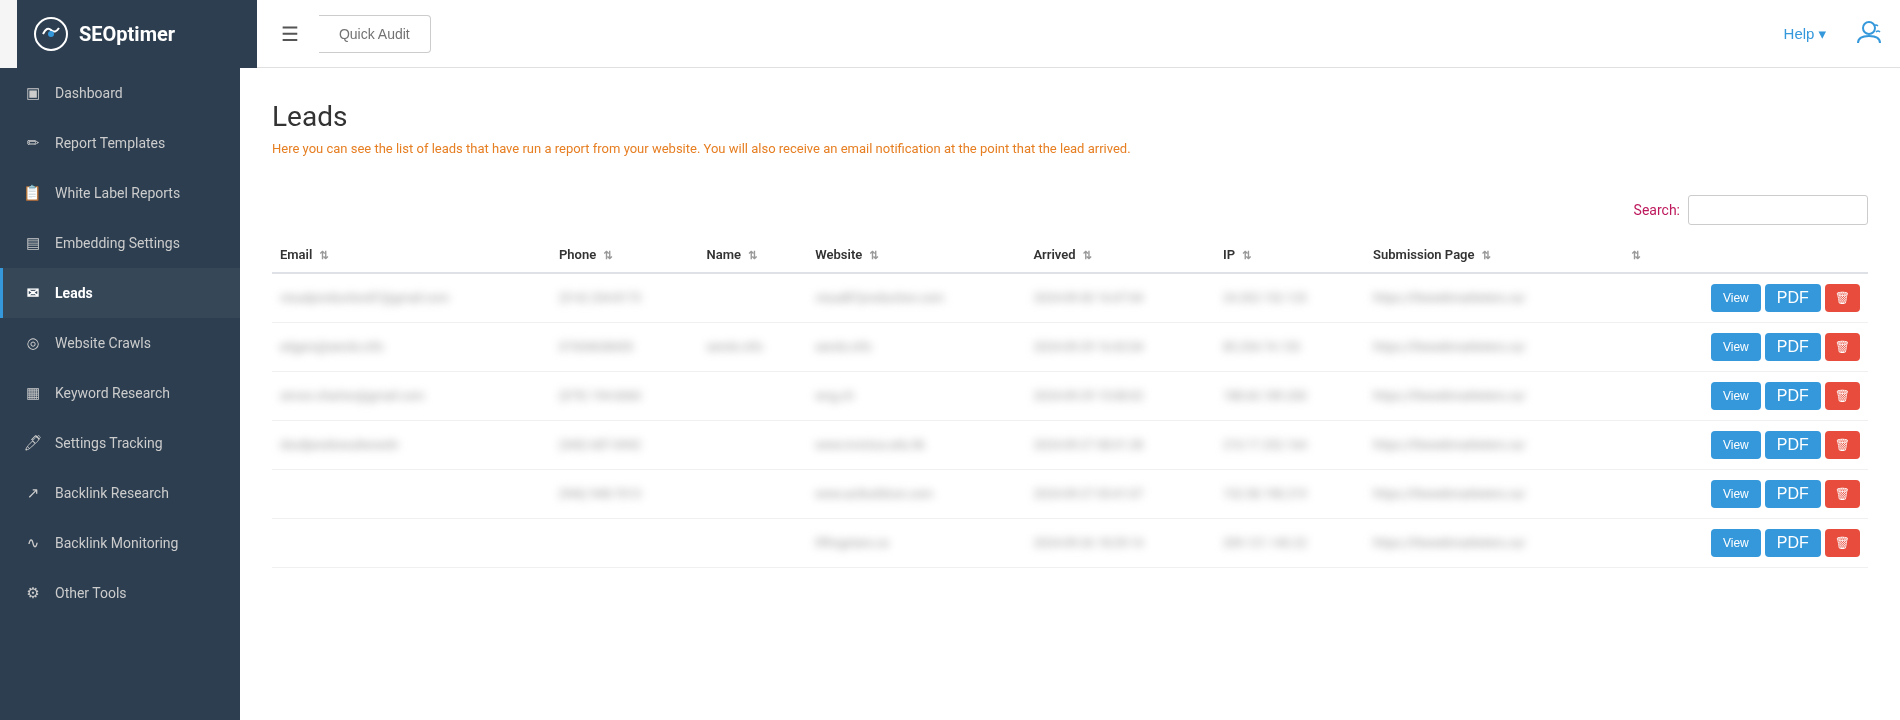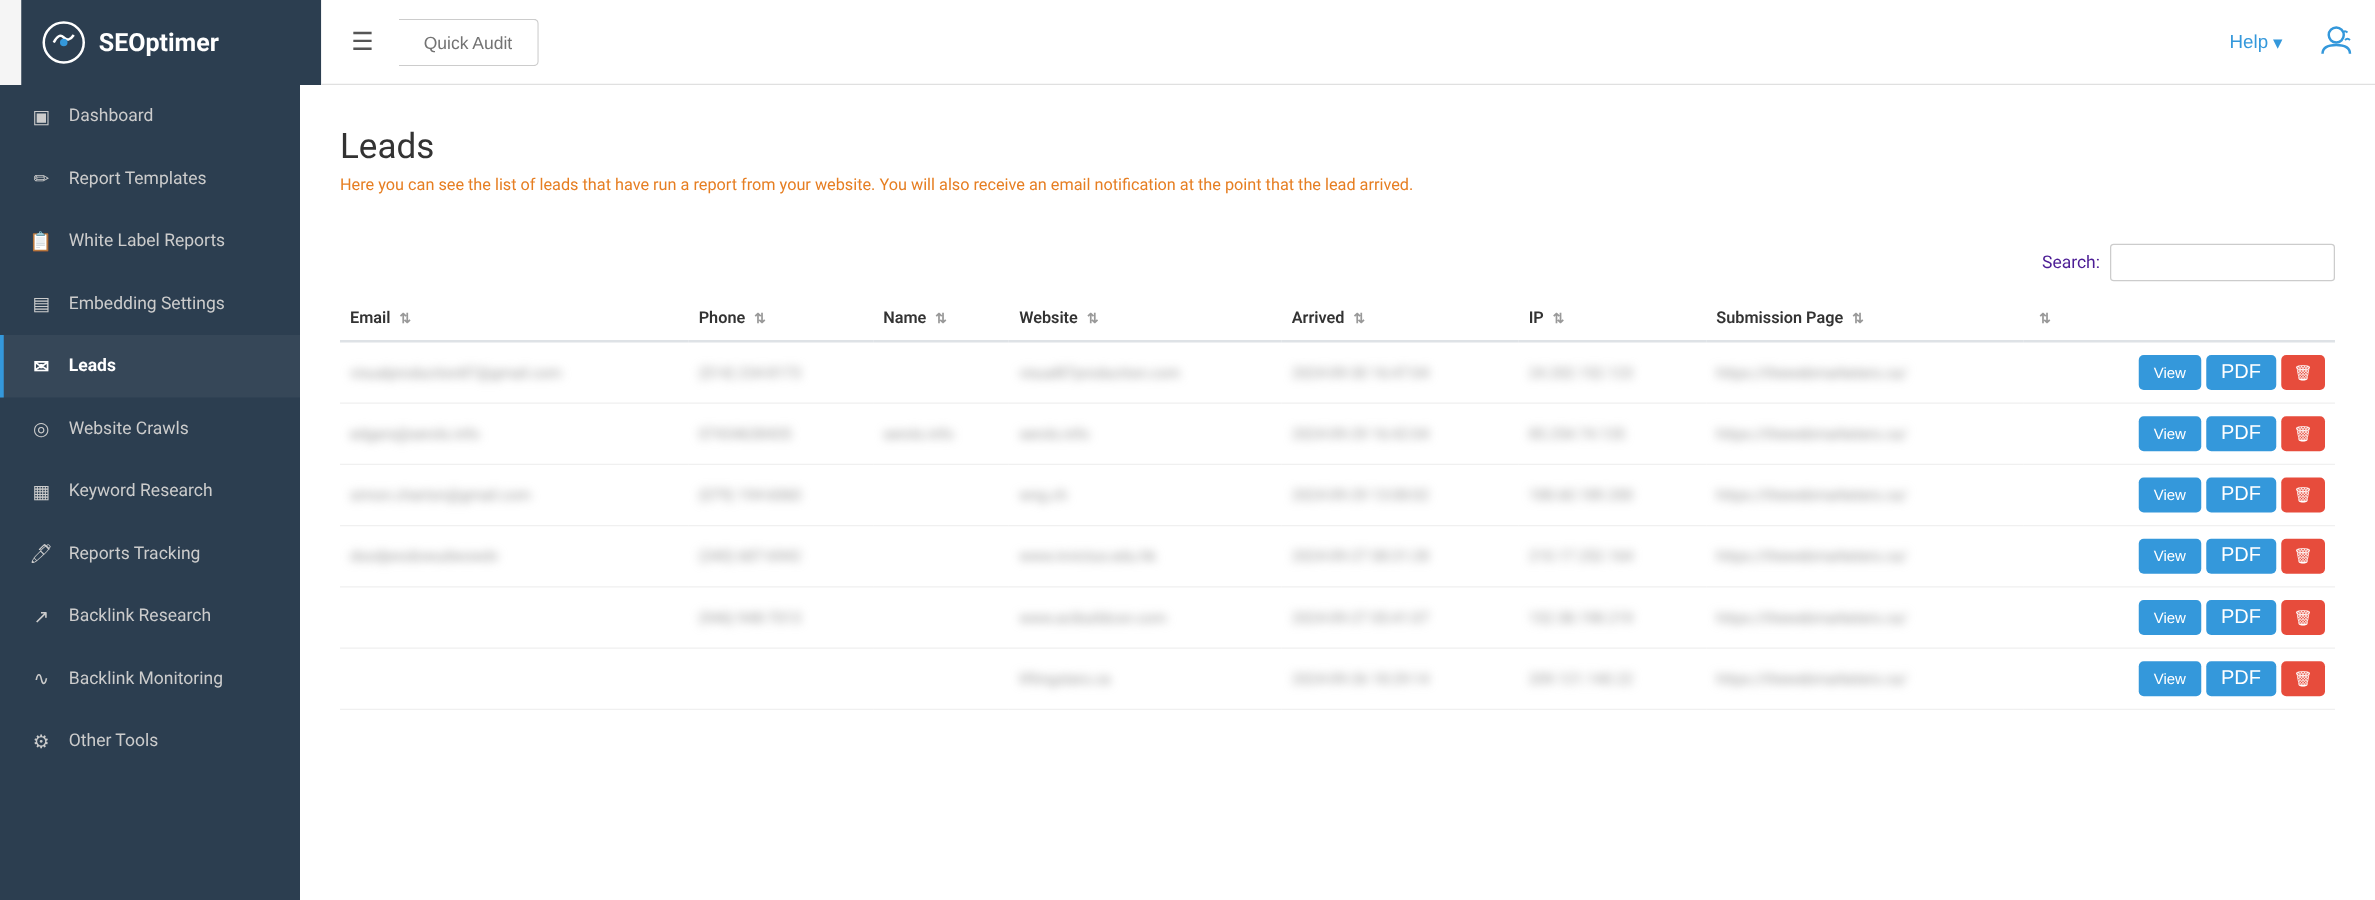--- a/index.html
+++ b/index.html
@@ -143,21 +143,21 @@
     
     .table-toolbar {
       display: flex;
       justify-content: flex-end;
       align-items: center;
       margin-bottom: 12px;
       gap: 8px;
     }
     .search-label {
       font-size: 14px;
-      color: #4c1d95;
+      color: #be185d;
     }
     .search-input {
       height: 30px;
       border: 1px solid #ccc;
       border-radius: 3px;
       padding: 0 8px;
       font-size: 13px;
       width: 180px;
     }
 
@@ -280,21 +280,21 @@
       <div class="sidebar-item">
     <span class="icon" style="font-size:15px;">◎</span>
     <span>Website Crawls</span>
   </div>
       <div class="sidebar-item">
     <span class="icon" style="font-size:15px;">▦</span>
     <span>Keyword Research</span>
   </div>
       <div class="sidebar-item">
     <span class="icon" style="font-size:15px;">🖊</span>
-    <span>Reports Tracking</span>
+    <span>Settings Tracking</span>
   </div>
       <div class="sidebar-item">
     <span class="icon" style="font-size:15px;">↗</span>
     <span>Backlink Research</span>
   </div>
       <div class="sidebar-item">
     <span class="icon" style="font-size:15px;">∿</span>
     <span>Backlink Monitoring</span>
   </div>
       <div class="sidebar-item">

